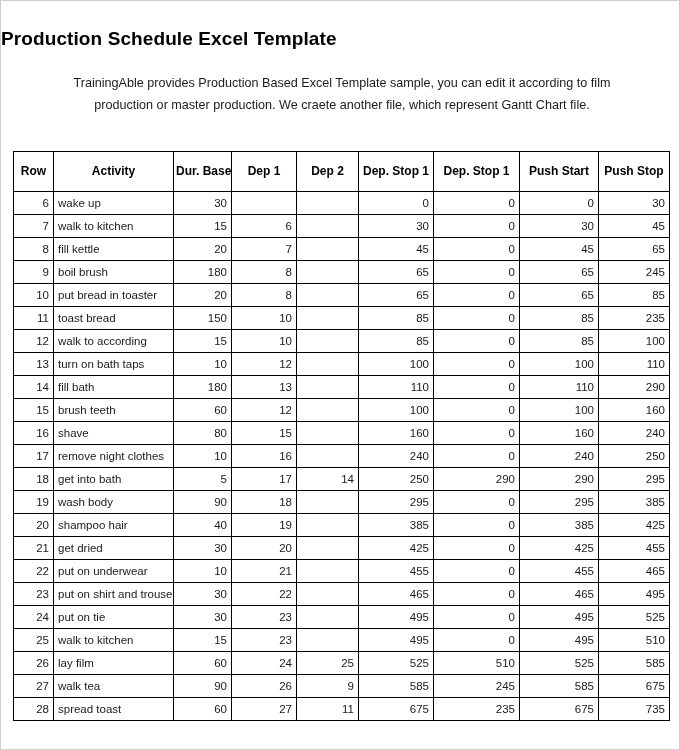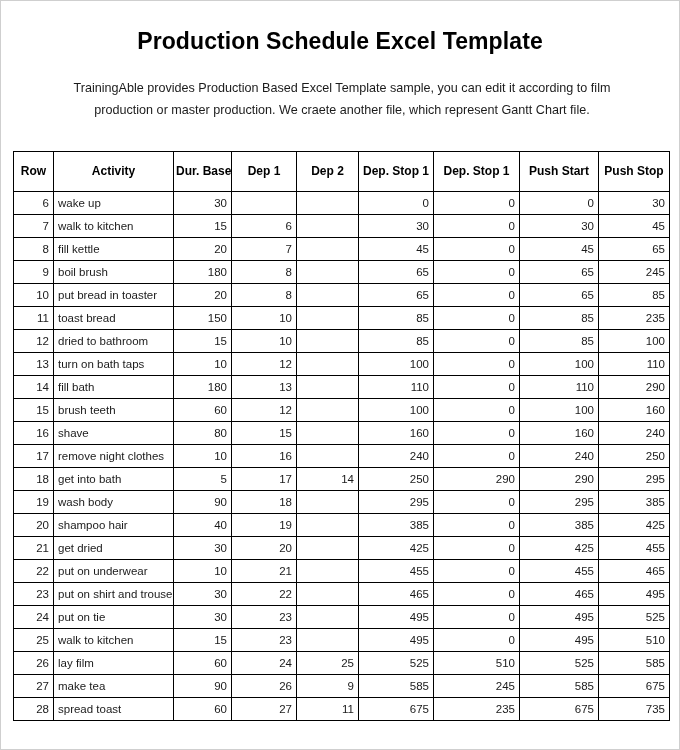--- a/index.html
+++ b/index.html
@@ -17,22 +17,22 @@
   }
   .page {
     position: relative;
     width: 680px;
     height: 750px;
     box-sizing: border-box;
     border: 1px solid #cfcfcf;
     background: #ffffff;
   }
   .doc-title {
-    text-align: center;
-    font-size: 23px;
+    text-align: left;
+    font-size: 19px;
     font-weight: bold;
     color: #000000;
     margin: 0;
     padding-top: 27px;
     letter-spacing: 0.1px;
   }
   .doc-intro {
     margin: 0;
     padding: 22px 48px 0 52px;
     text-align: center;
@@ -188,21 +188,21 @@
             <td class="c-num">150</td>
             <td class="c-num">10</td>
             <td class="c-num"></td>
             <td class="c-num">85</td>
             <td class="c-num">0</td>
             <td class="c-num">85</td>
             <td class="c-num">235</td>
           </tr>
           <tr>
             <td class="c-row">12</td>
-            <td class="c-activity">dried to bathroom</td>
+            <td class="c-activity">walk to according</td>
             <td class="c-num">15</td>
             <td class="c-num">10</td>
             <td class="c-num"></td>
             <td class="c-num">85</td>
             <td class="c-num">0</td>
             <td class="c-num">85</td>
             <td class="c-num">100</td>
           </tr>
           <tr>
             <td class="c-row">13</td>
@@ -353,21 +353,21 @@
             <td class="c-num">60</td>
             <td class="c-num">24</td>
             <td class="c-num">25</td>
             <td class="c-num">525</td>
             <td class="c-num">510</td>
             <td class="c-num">525</td>
             <td class="c-num">585</td>
           </tr>
           <tr>
             <td class="c-row">27</td>
-            <td class="c-activity">make tea</td>
+            <td class="c-activity">walk tea</td>
             <td class="c-num">90</td>
             <td class="c-num">26</td>
             <td class="c-num">9</td>
             <td class="c-num">585</td>
             <td class="c-num">245</td>
             <td class="c-num">585</td>
             <td class="c-num">675</td>
           </tr>
           <tr>
             <td class="c-row">28</td>

